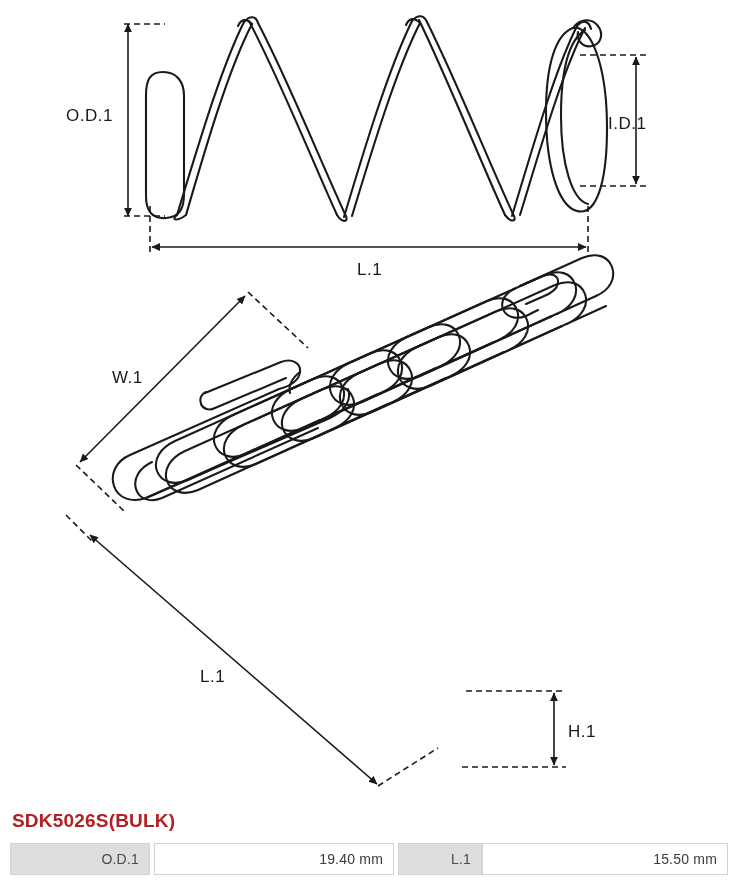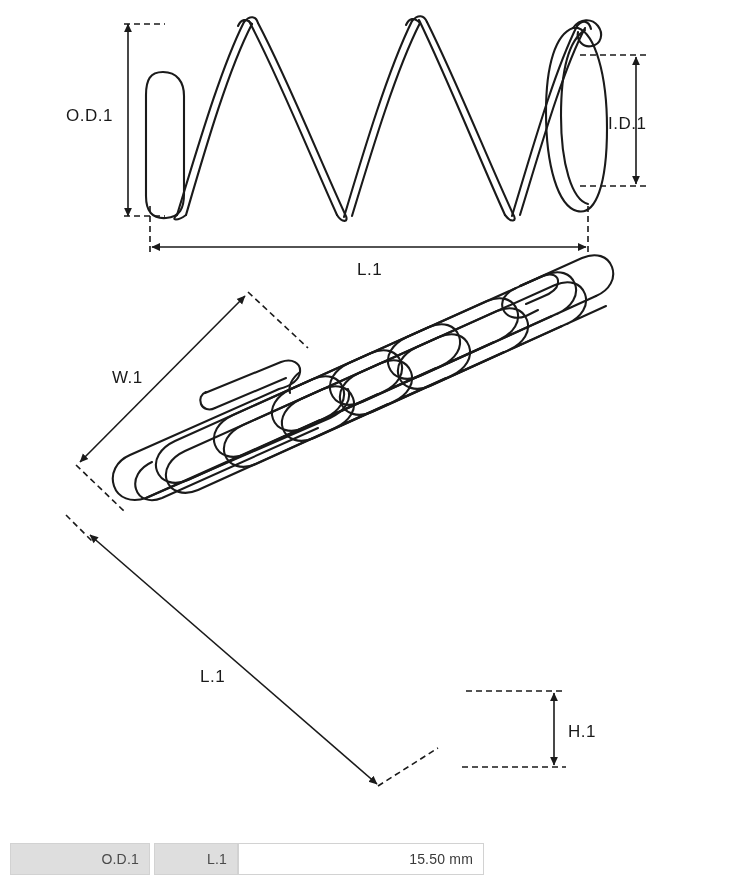--- a/index.html
+++ b/index.html
@@ -230,20 +230,22 @@
 
       <g>
         <line x1="466" y1="691" x2="566" y2="691" stroke="#1a1a1a" stroke-width="1.6" stroke-dasharray="6,4"></line>
         <line x1="462" y1="767" x2="566" y2="767" stroke="#1a1a1a" stroke-width="1.6" stroke-dasharray="6,4"></line>
         <line x1="554" y1="693" x2="554" y2="765" stroke="#1a1a1a" stroke-width="1.6" marker-start="url(#arrTail)" marker-end="url(#arrHead)"></line>
         <text class="dim-label" x="568" y="737">H.1</text>
       </g>
     </g>
   </svg>
 
+  <div id="product-title">SDK5026S(BULK)</div>
 
   <div id="spec-table">
     <div class="spec-cell label c-od-label">O.D.1</div>
+    <div class="spec-cell value c-od-value">19.40 mm</div>
     <div class="spec-cell label c-l-label">L.1</div>
     <div class="spec-cell value c-l-value">15.50 mm</div>
   </div>
 
 </div>
 
 </body></html>

